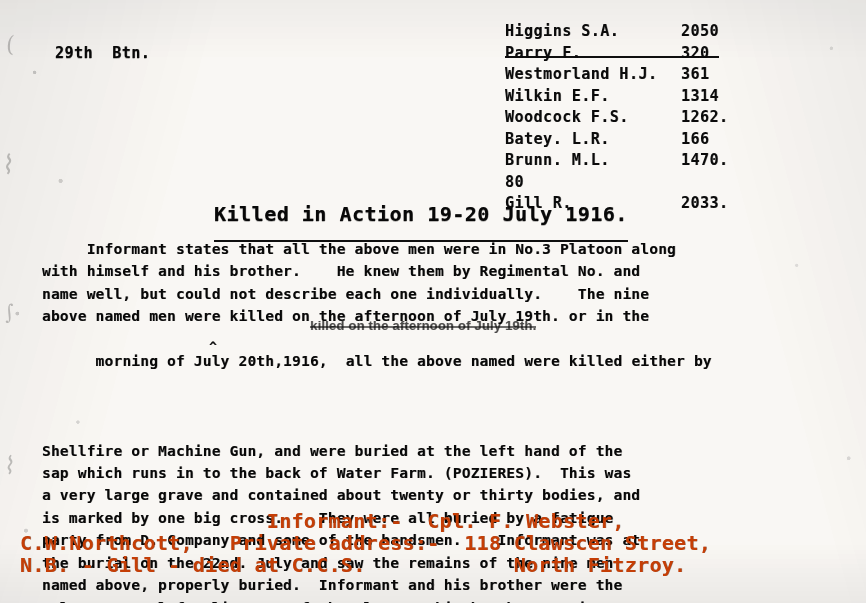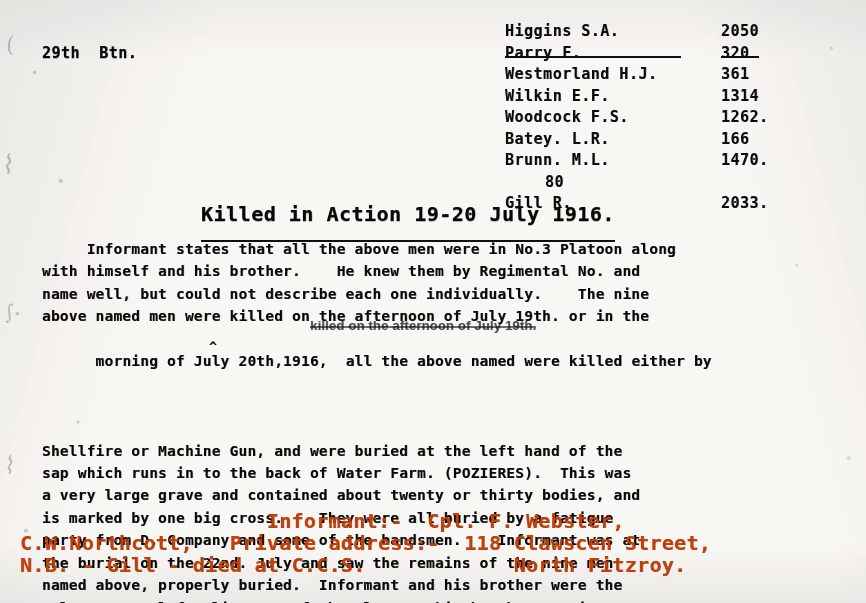--- a/index.html
+++ b/index.html
@@ -51,20 +51,21 @@
   }
 
   .typed {
     position: absolute;
     white-space: pre;
     font-family: "DejaVu Sans Mono", monospace;
     font-weight: bold;
     letter-spacing: 0.5px;
     color: #0e0e0e;
     text-shadow: 0.5px 0 0 rgba(0,0,0,0.45), 0 0.5px 0 rgba(0,0,0,0.25);
+    margin-left: 13px;
   }
 
   
   #battalion {
     left: 42px;
     top: 44px;
     font-size: 15px;
   }
 
   
@@ -83,21 +84,20 @@
     font-size: 15px;
     letter-spacing: 0.5px;
     text-shadow: 0.5px 0 0 rgba(0,0,0,0.4);
   }
   .roster-row .rname {
     width: 176px;
     white-space: pre;
   }
   .roster-row .rnum {
     white-space: pre;
-    margin-left: 40px;
   }
   .roster-row.underlined .rname,
   .roster-row.underlined .rnum {
     border-bottom: 2px solid #141414;
     padding-bottom: 16px;
   }
 
   
   #heading {
     left: 201px;

